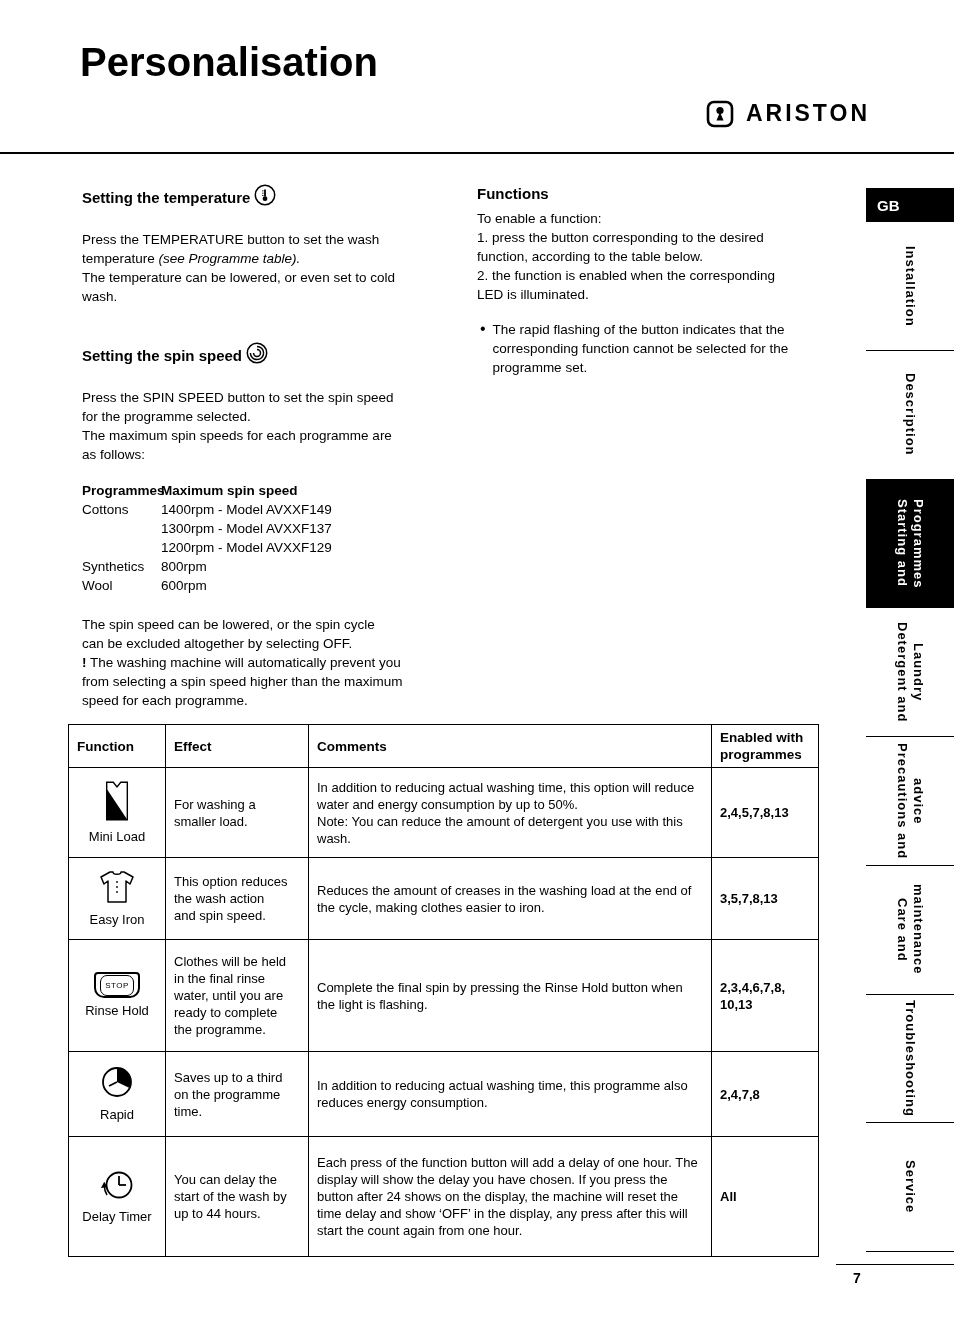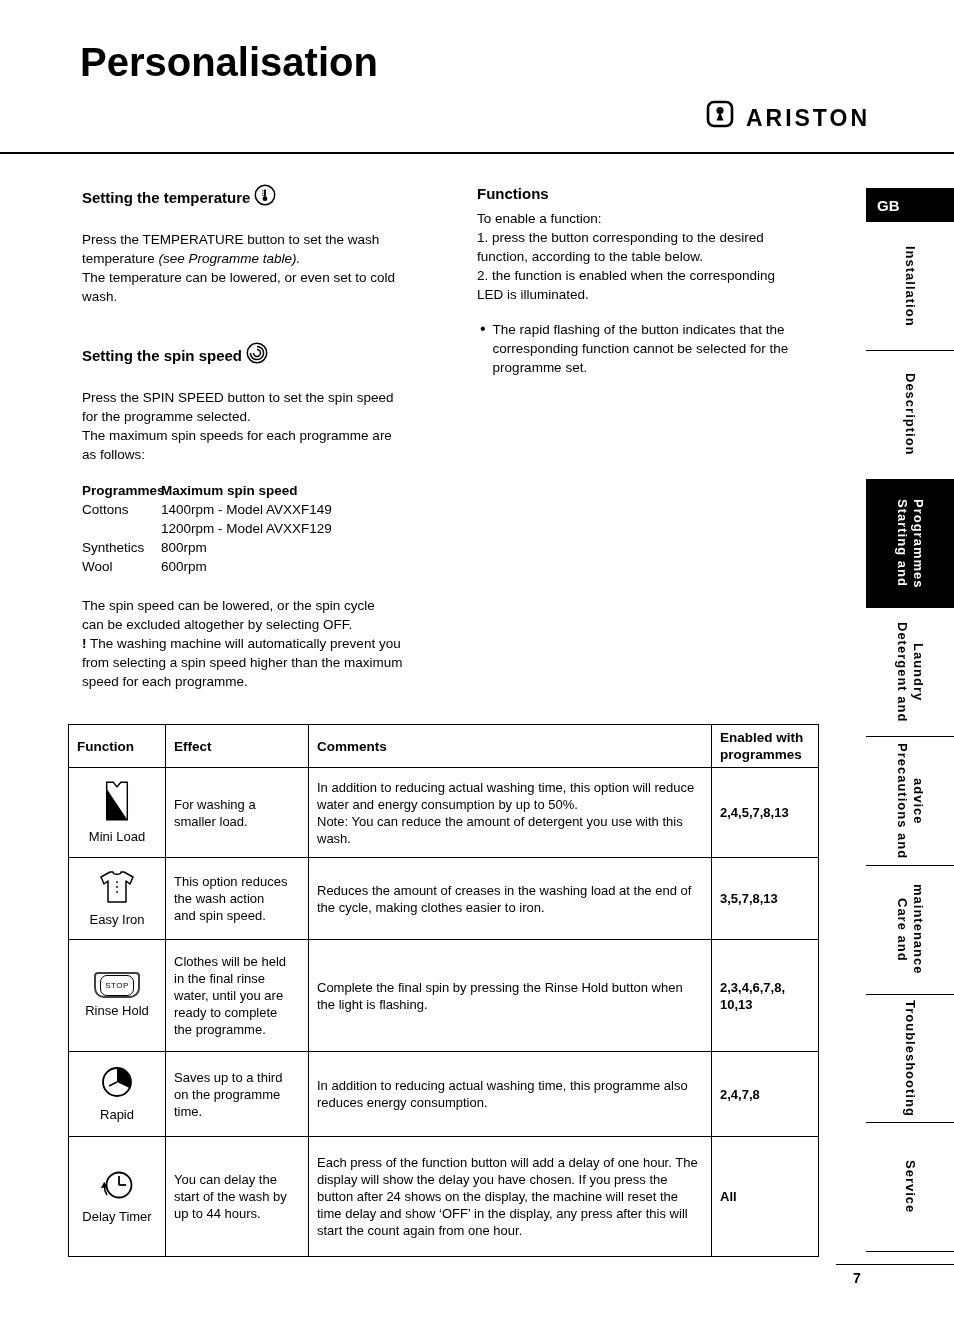--- a/index.html
+++ b/index.html
@@ -2,21 +2,21 @@
 <html><head>
 <meta charset="utf-8">
 <style>
   html,body { margin:0; padding:0; background:#e8e8e8; }
   .page { position:relative; width:954px; height:1339px; background:#fff; margin:0 auto;
           font-family:"Liberation Sans", sans-serif; color:#000; overflow:hidden; }
   .page * { box-sizing:border-box; }
 
   .title { position:absolute; left:80px; top:40px; margin:0; font-size:40px; font-weight:bold; }
 
-  .brand { position:absolute; top:100px; right:84px; display:flex; align-items:flex-end; gap:12px; }
+  .brand { position:absolute; top:100px; right:84px; display:flex; align-items:flex-start; gap:12px; }
   .brand-text { font-size:23px; font-weight:bold; letter-spacing:3px; }
 
   .rule-top { position:absolute; left:0; top:152px; width:954px; height:2px; background:#000; }
 
   .col-left  { position:absolute; left:82px; top:184px; width:378px; }
   .col-right { position:absolute; left:477px; top:184px; width:360px; }
 
   .section-h { font-size:15px; font-weight:bold; display:flex; align-items:center; gap:4px; line-height:19px; }
   .body { font-size:13.5px; line-height:19px; margin:0; }
   .pre  { white-space:pre-line; }
@@ -38,21 +38,21 @@
   .ftable th, .ftable td { border:1px solid #000; vertical-align:middle; }
   .ftable th { text-align:left; font-weight:bold; padding:4px 8px; height:40px; font-size:13.5px; line-height:17px; }
   .ftable td { padding:6px 8px; line-height:17px; }
   tr.r1 td { height:90px; } tr.r2 td { height:82px; } tr.r3 td { height:112px; }
   tr.r4 td { height:85px; } tr.r5 td { height:120px; }
   .fn-cell { text-align:center; padding:4px 2px; }
   .fn-icon { display:inline-block; margin-bottom:3px; }
   .fn-label { display:block; font-size:13px; }
   .en { font-weight:bold; }
 
-  .rh-icon { width:46px; height:26px; border:2px solid #404040; border-radius:4px 4px 10px 10px;
+  .rh-icon { width:46px; height:26px; border:2px solid #000000; border-radius:4px 4px 10px 10px;
              display:flex; align-items:center; justify-content:center; margin:0 auto 4px; }
   .rh-stop { font-size:8px; border:1px solid #000; border-radius:7px; padding:1px 4px; letter-spacing:0.5px; }
 
   .gb-box { position:absolute; left:866px; top:188px; width:88px; height:34px; background:#000;
             color:#fff; font-weight:bold; font-size:15px; display:flex; align-items:center; padding-left:11px; }
   .side-tabs { position:absolute; left:866px; top:222px; width:88px; height:1030px; display:flex; flex-direction:column; }
   .side-tab { flex:1; border-bottom:1px solid #000; display:flex; align-items:center; justify-content:center; }
   .side-tab.active { background:#000; }
   .vlabel { writing-mode:vertical-lr; text-orientation:mixed; white-space:pre-line; font-weight:bold;
             font-size:13px; line-height:16px; letter-spacing:1px; text-align:center; }
@@ -119,20 +119,24 @@
       <div class="prog-row prog-head">
         <span class="prog-c1">Programmes</span>
         <span class="prog-c2">Maximum spin speed</span>
       </div>
       <div class="prog-row">
         <span class="prog-c1">Cottons</span>
         <span class="prog-c2">1400rpm - Model AVXXF149</span>
       </div>
       <div class="prog-row">
         <span class="prog-c1"></span>
+        <span class="prog-c2">1300rpm - Model AVXXF137</span>
+      </div>
+      <div class="prog-row">
+        <span class="prog-c1"></span>
         <span class="prog-c2">1200rpm - Model AVXXF129</span>
       </div>
       <div class="prog-row">
         <span class="prog-c1">Synthetics</span>
         <span class="prog-c2">800rpm</span>
       </div>
       <div class="prog-row">
         <span class="prog-c1">Wool</span>
         <span class="prog-c2">600rpm</span>
       </div>

